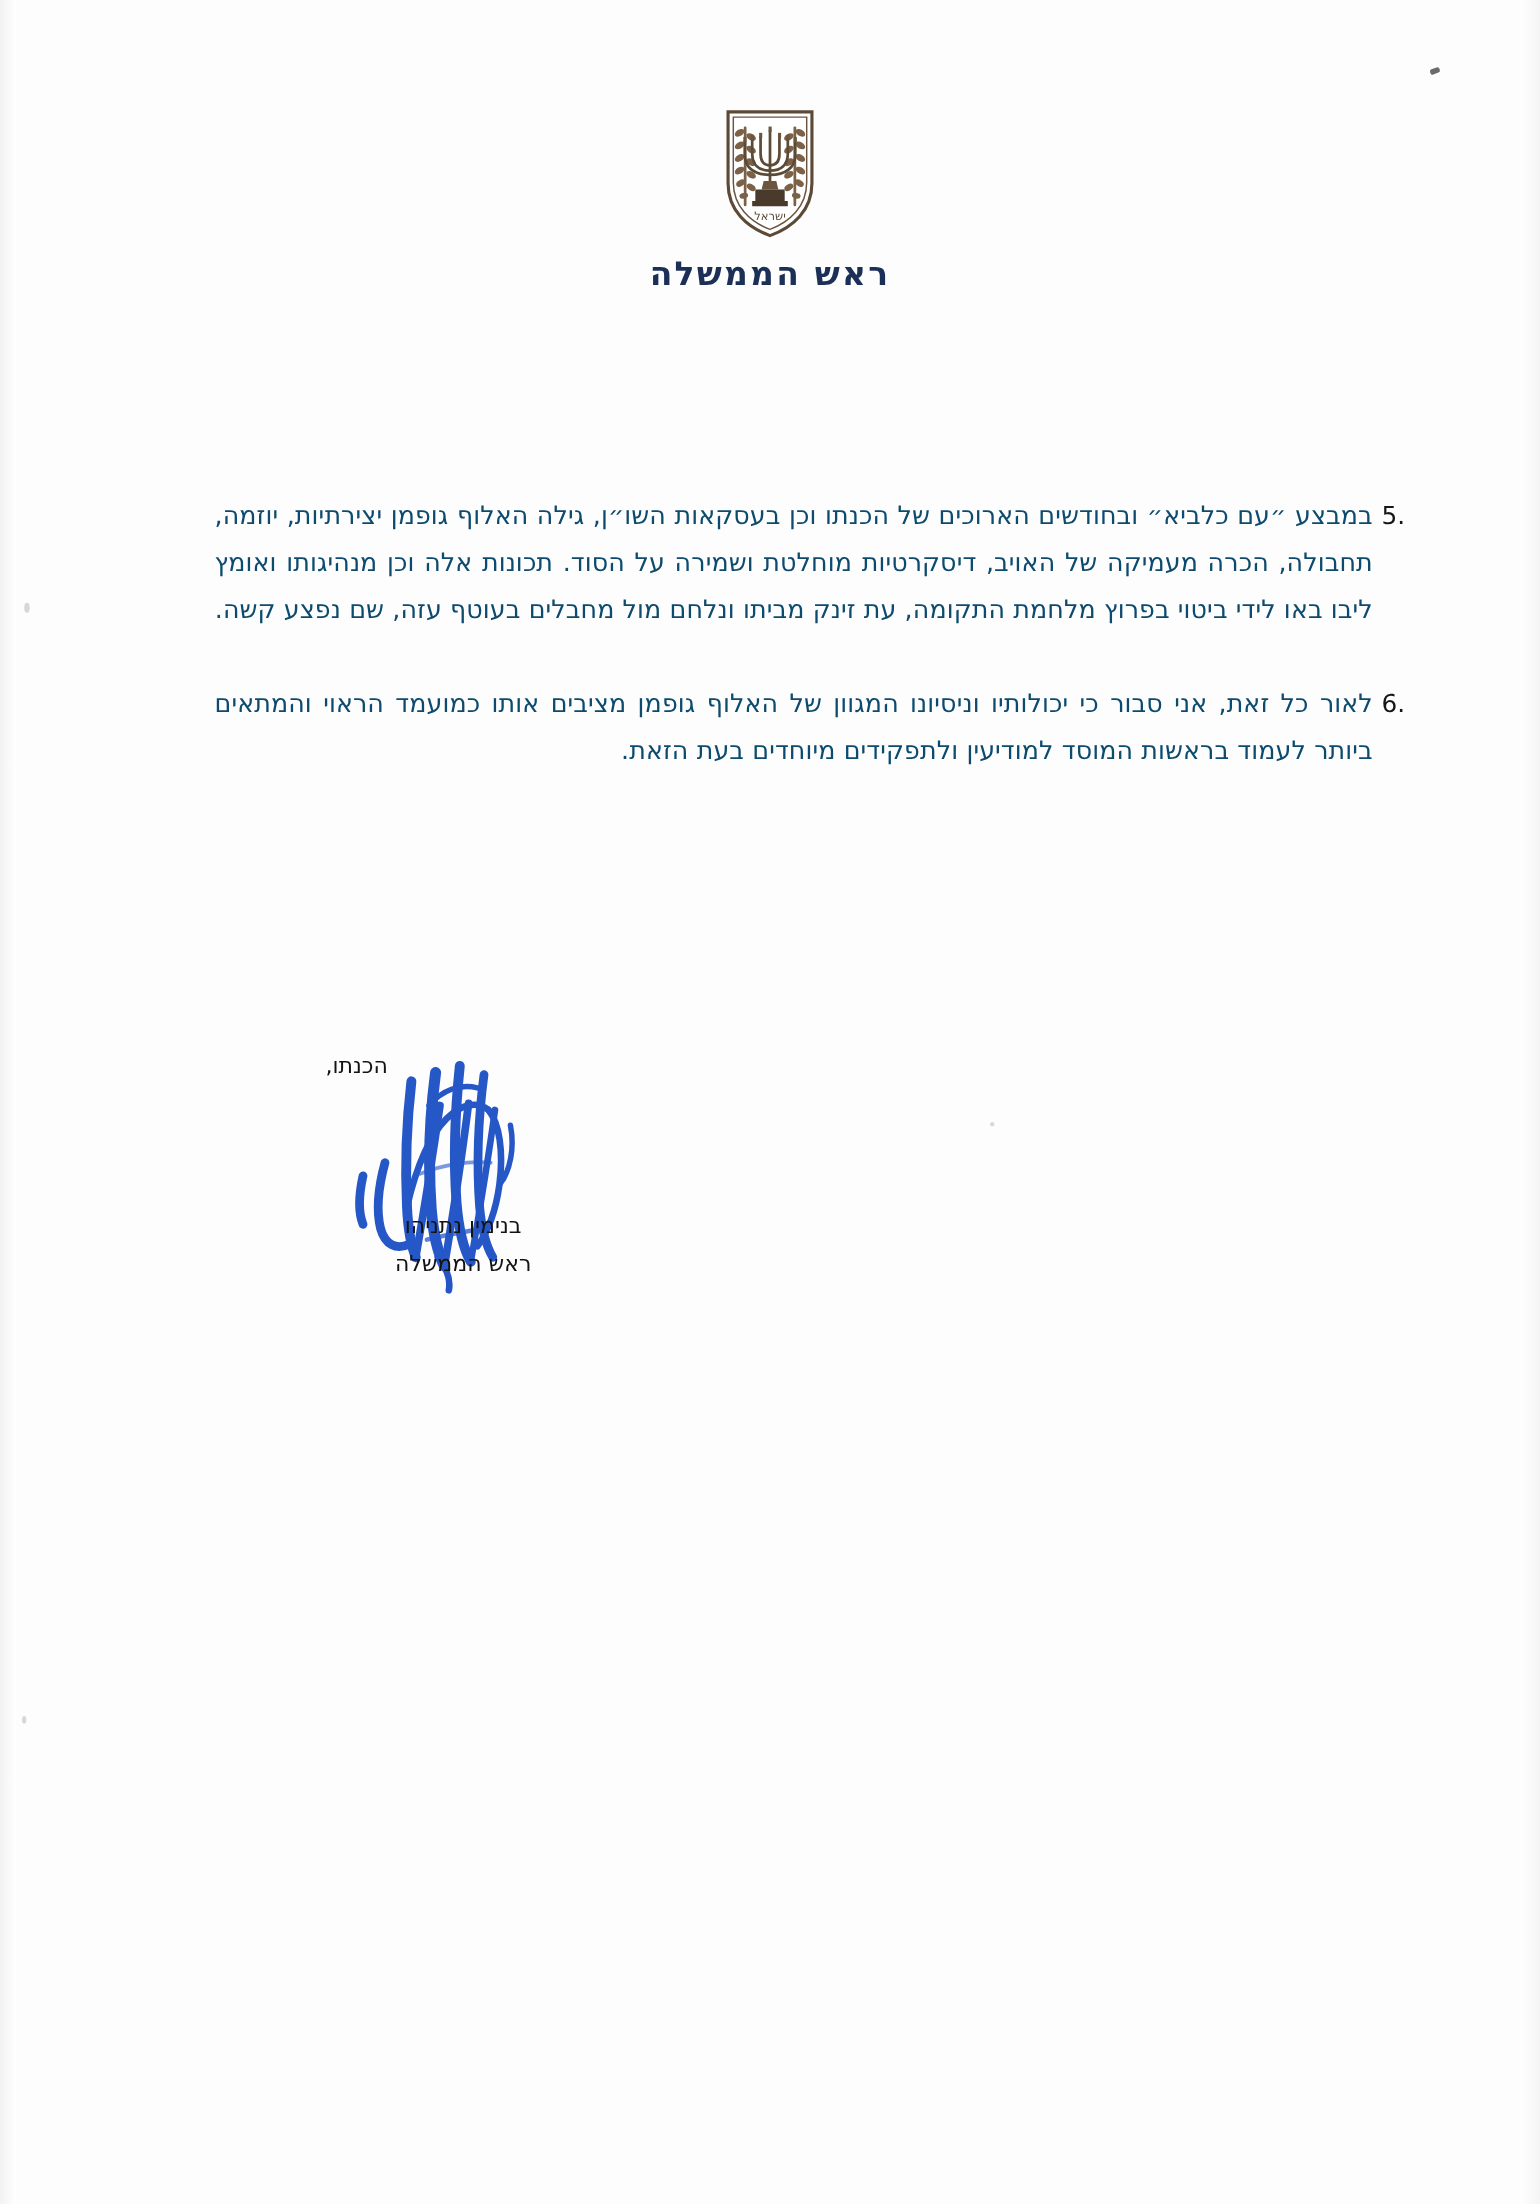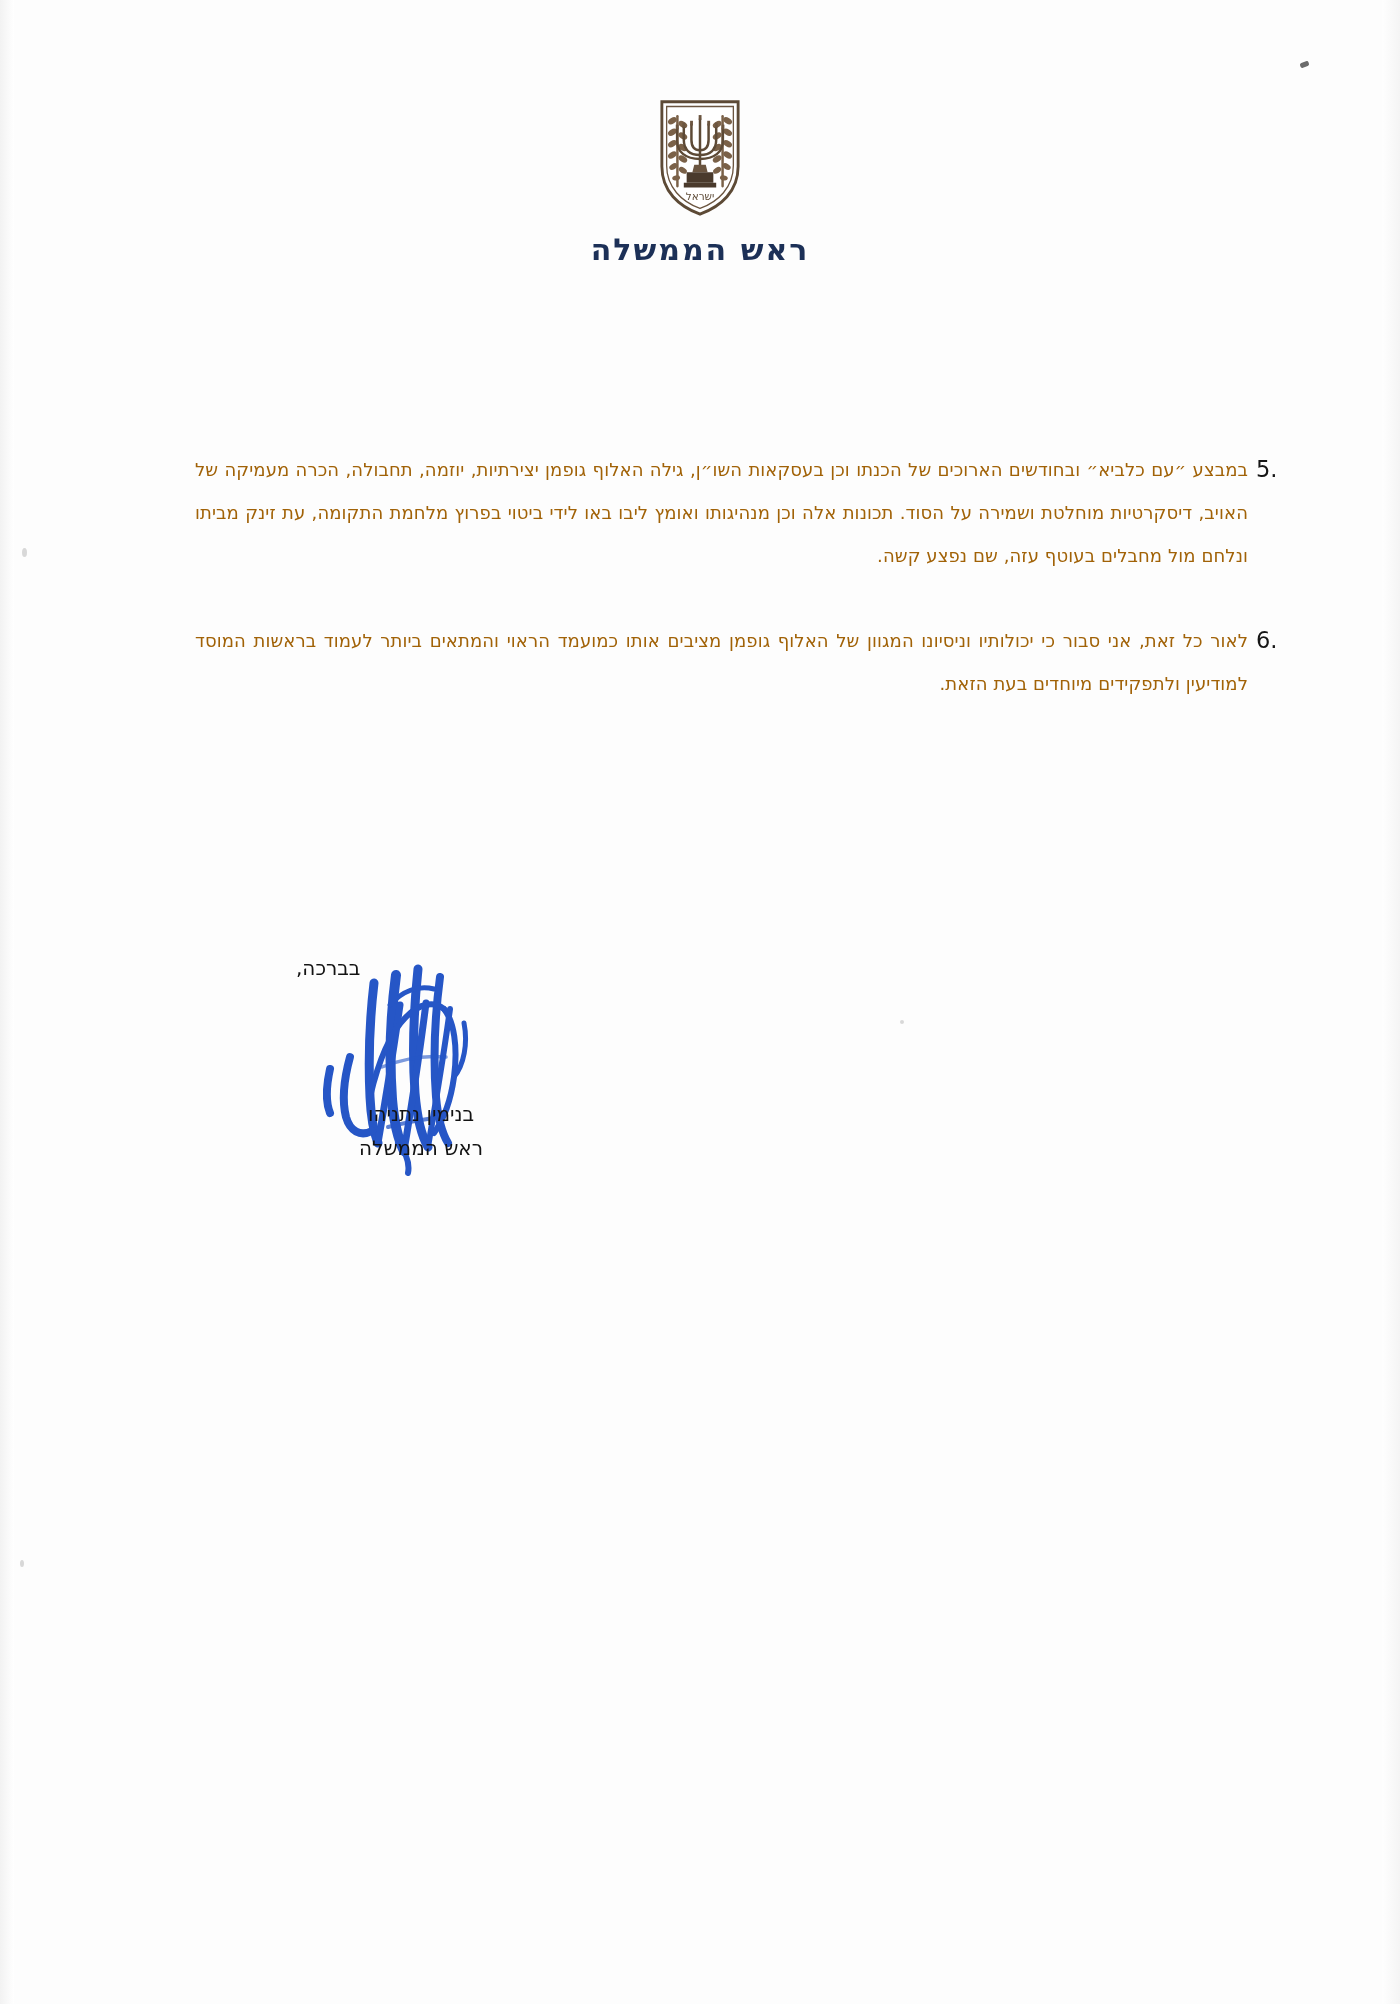--- a/index.html
+++ b/index.html
@@ -96,23 +96,23 @@
     font-size: 22.5px;
     line-height: 43px;
     color: #161616;
     font-family: "DejaVu Sans", "Liberation Sans", sans-serif;
     direction: ltr;
     padding-left: 8px;
     box-sizing: border-box;
   }
   .para-text {
     flex: 1 1 auto;
-    font-size: 18px;
+    font-size: 23px;
     line-height: 43px;
-    color: #a16207;
+    color: #0c4a6e;
     text-align: justify;
     text-align-last: right;
     font-family: "DejaVu Sans", "Liberation Sans", sans-serif;
     letter-spacing: .1px;
   }
 
   
   .sign-block {
     position: absolute;
     top: 955px;
@@ -249,21 +249,21 @@
 
     <div class="para">
       <div class="para-num">6.</div>
       <div class="para-text">לאור כל זאת, אני סבור כי יכולותיו וניסיונו המגוון של האלוף גופמן מציבים אותו כמועמד הראוי והמתאים ביותר לעמוד בראשות המוסד למודיעין ולתפקידים מיוחדים בעת הזאת.</div>
     </div>
 
   </div>
 
   <div class="sign-block">
 
-    <div class="sign-greeting">בברכה,</div>
+    <div class="sign-greeting">הכנתו,</div>
 
     <svg class="sign-graphic" viewBox="0 0 240 240" aria-hidden="true">
       <g fill="none" stroke="#1b4ec4" stroke-linecap="round" stroke-linejoin="round" opacity="0.95">
         <path d="M96 36 C92 70 90 108 92 150 C93 172 96 186 100 196" stroke-width="9"></path>
         <path d="M118 28 C113 66 111 110 114 152 C116 176 120 192 126 204" stroke-width="10"></path>
         <path d="M140 22 C136 60 134 104 137 146 C139 170 143 188 150 200" stroke-width="9"></path>
         <path d="M162 30 C157 68 155 110 158 150 C160 172 164 186 170 196" stroke-width="8"></path>
         <path d="M100 196 C108 150 116 100 122 58" stroke-width="7"></path>
         <path d="M126 204 C134 156 142 104 148 56" stroke-width="7"></path>
         <path d="M150 200 C158 154 166 106 172 62" stroke-width="6"></path>

